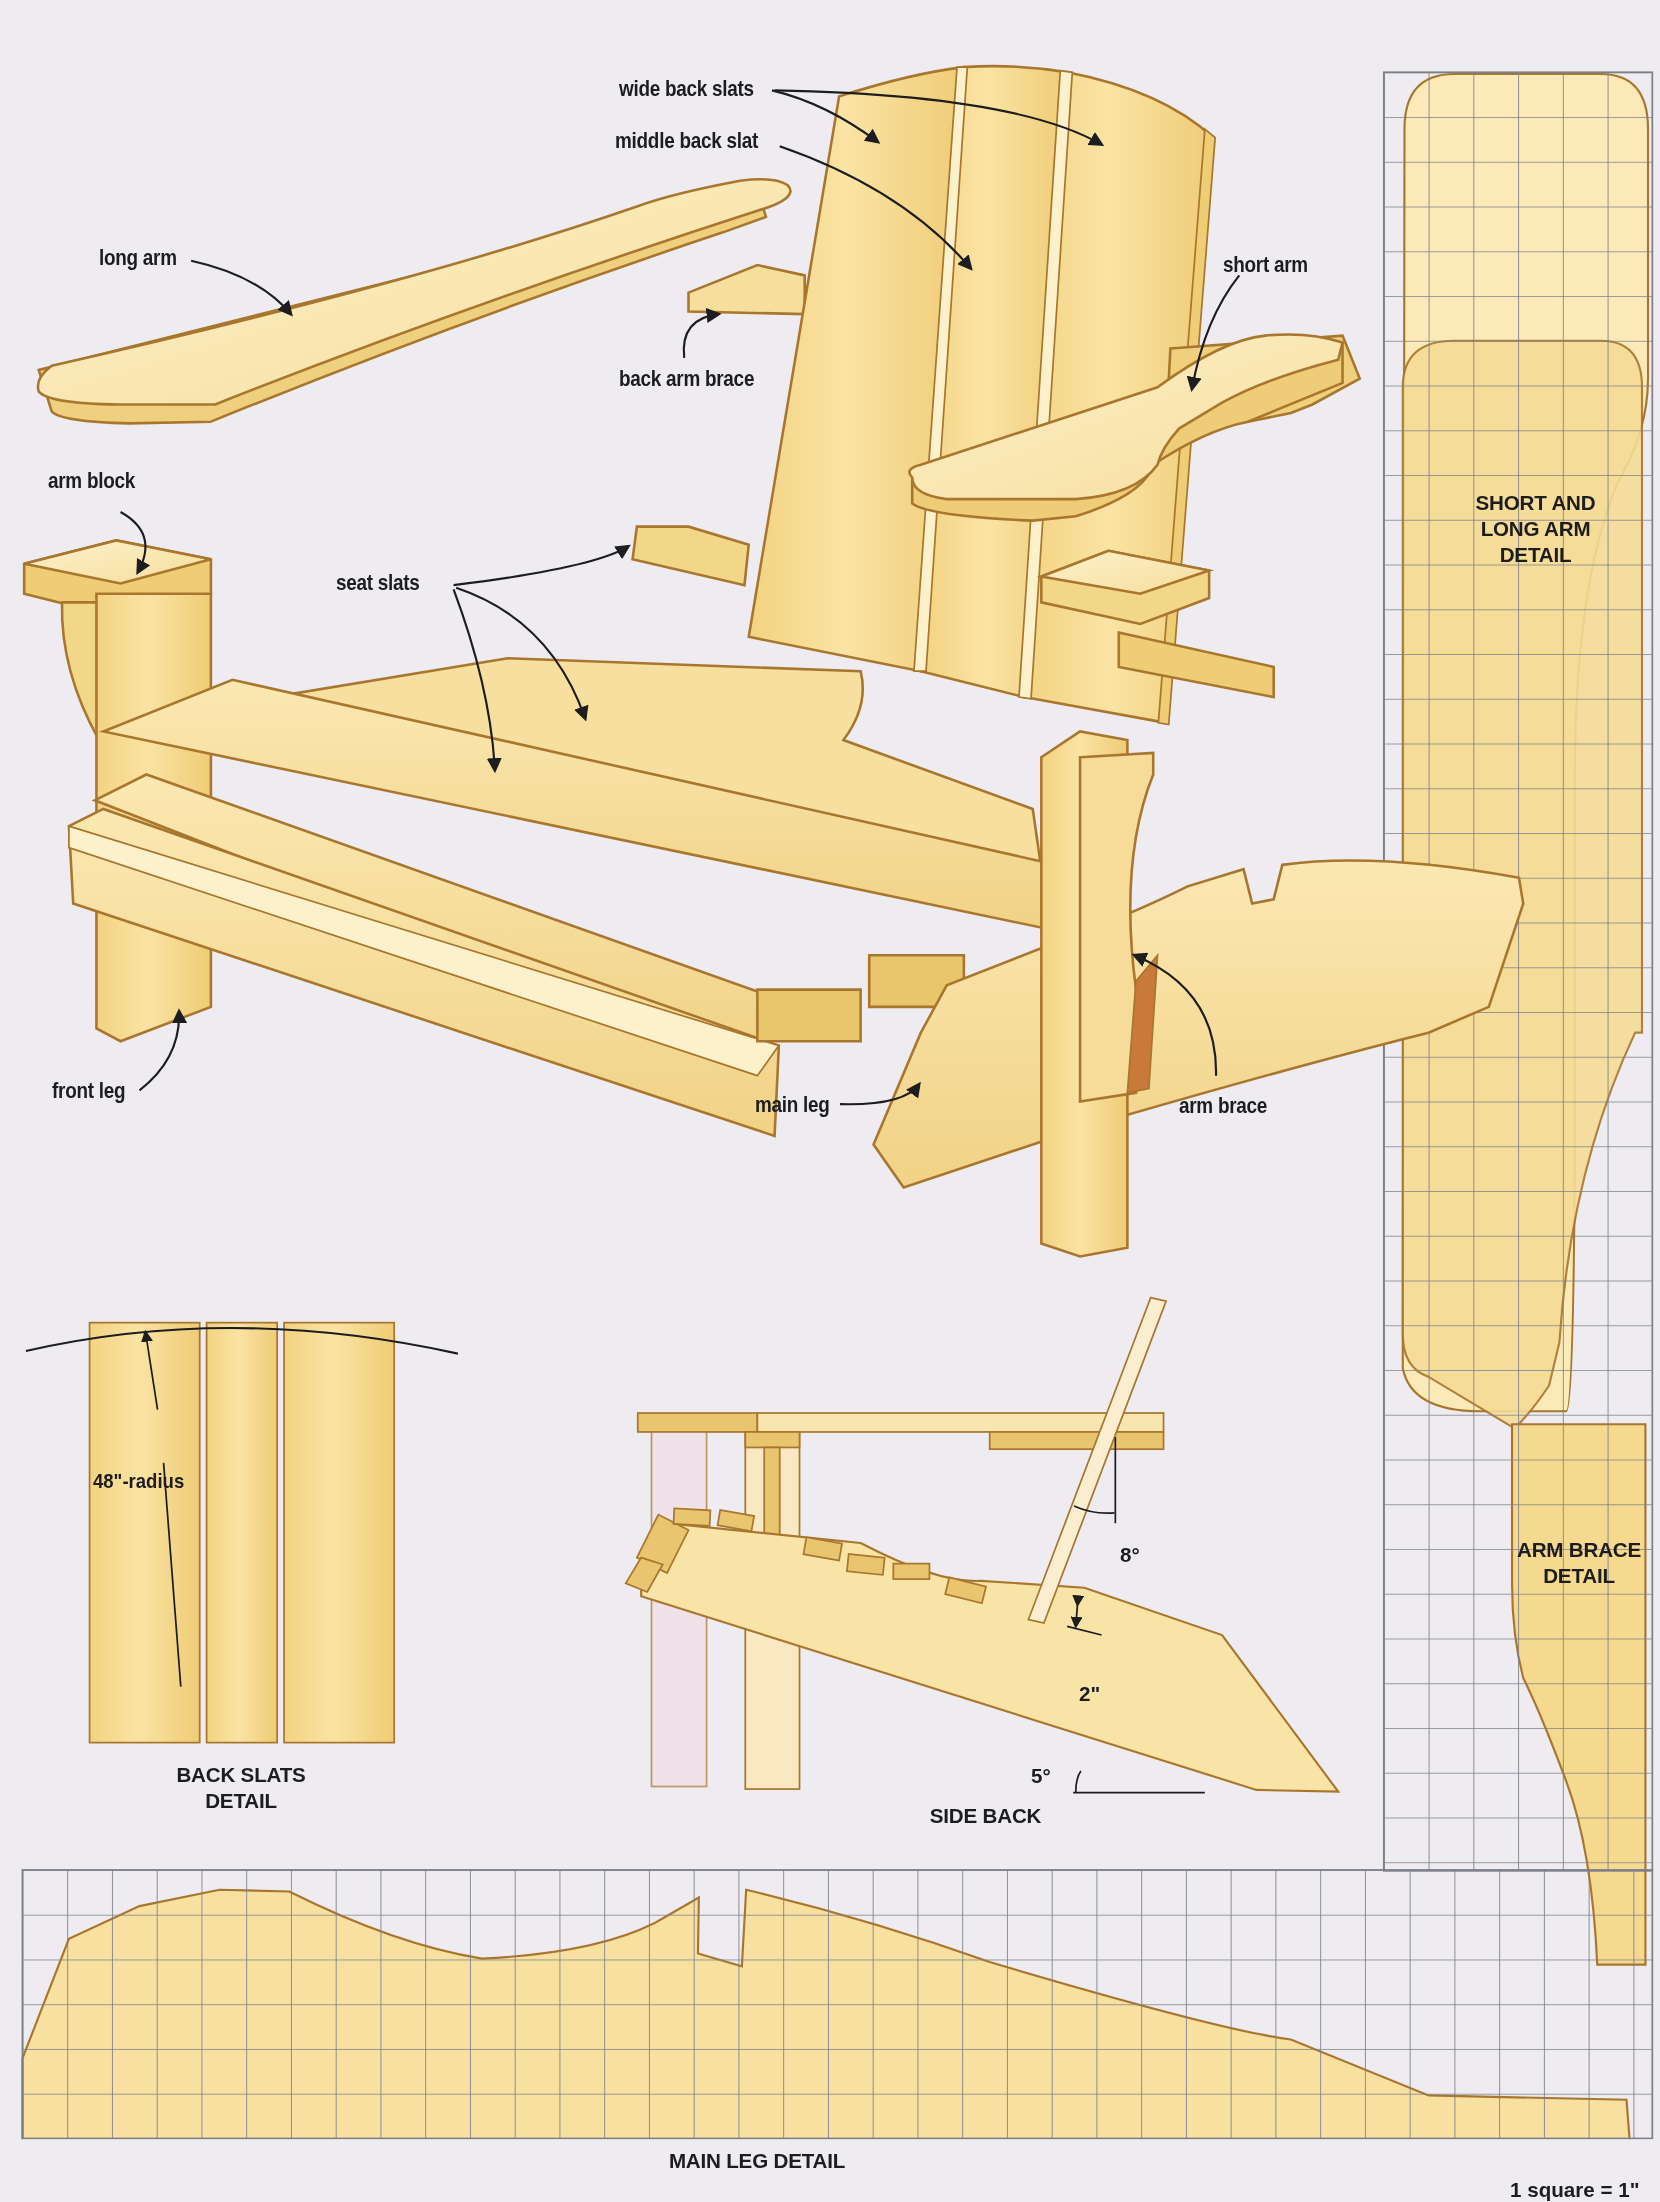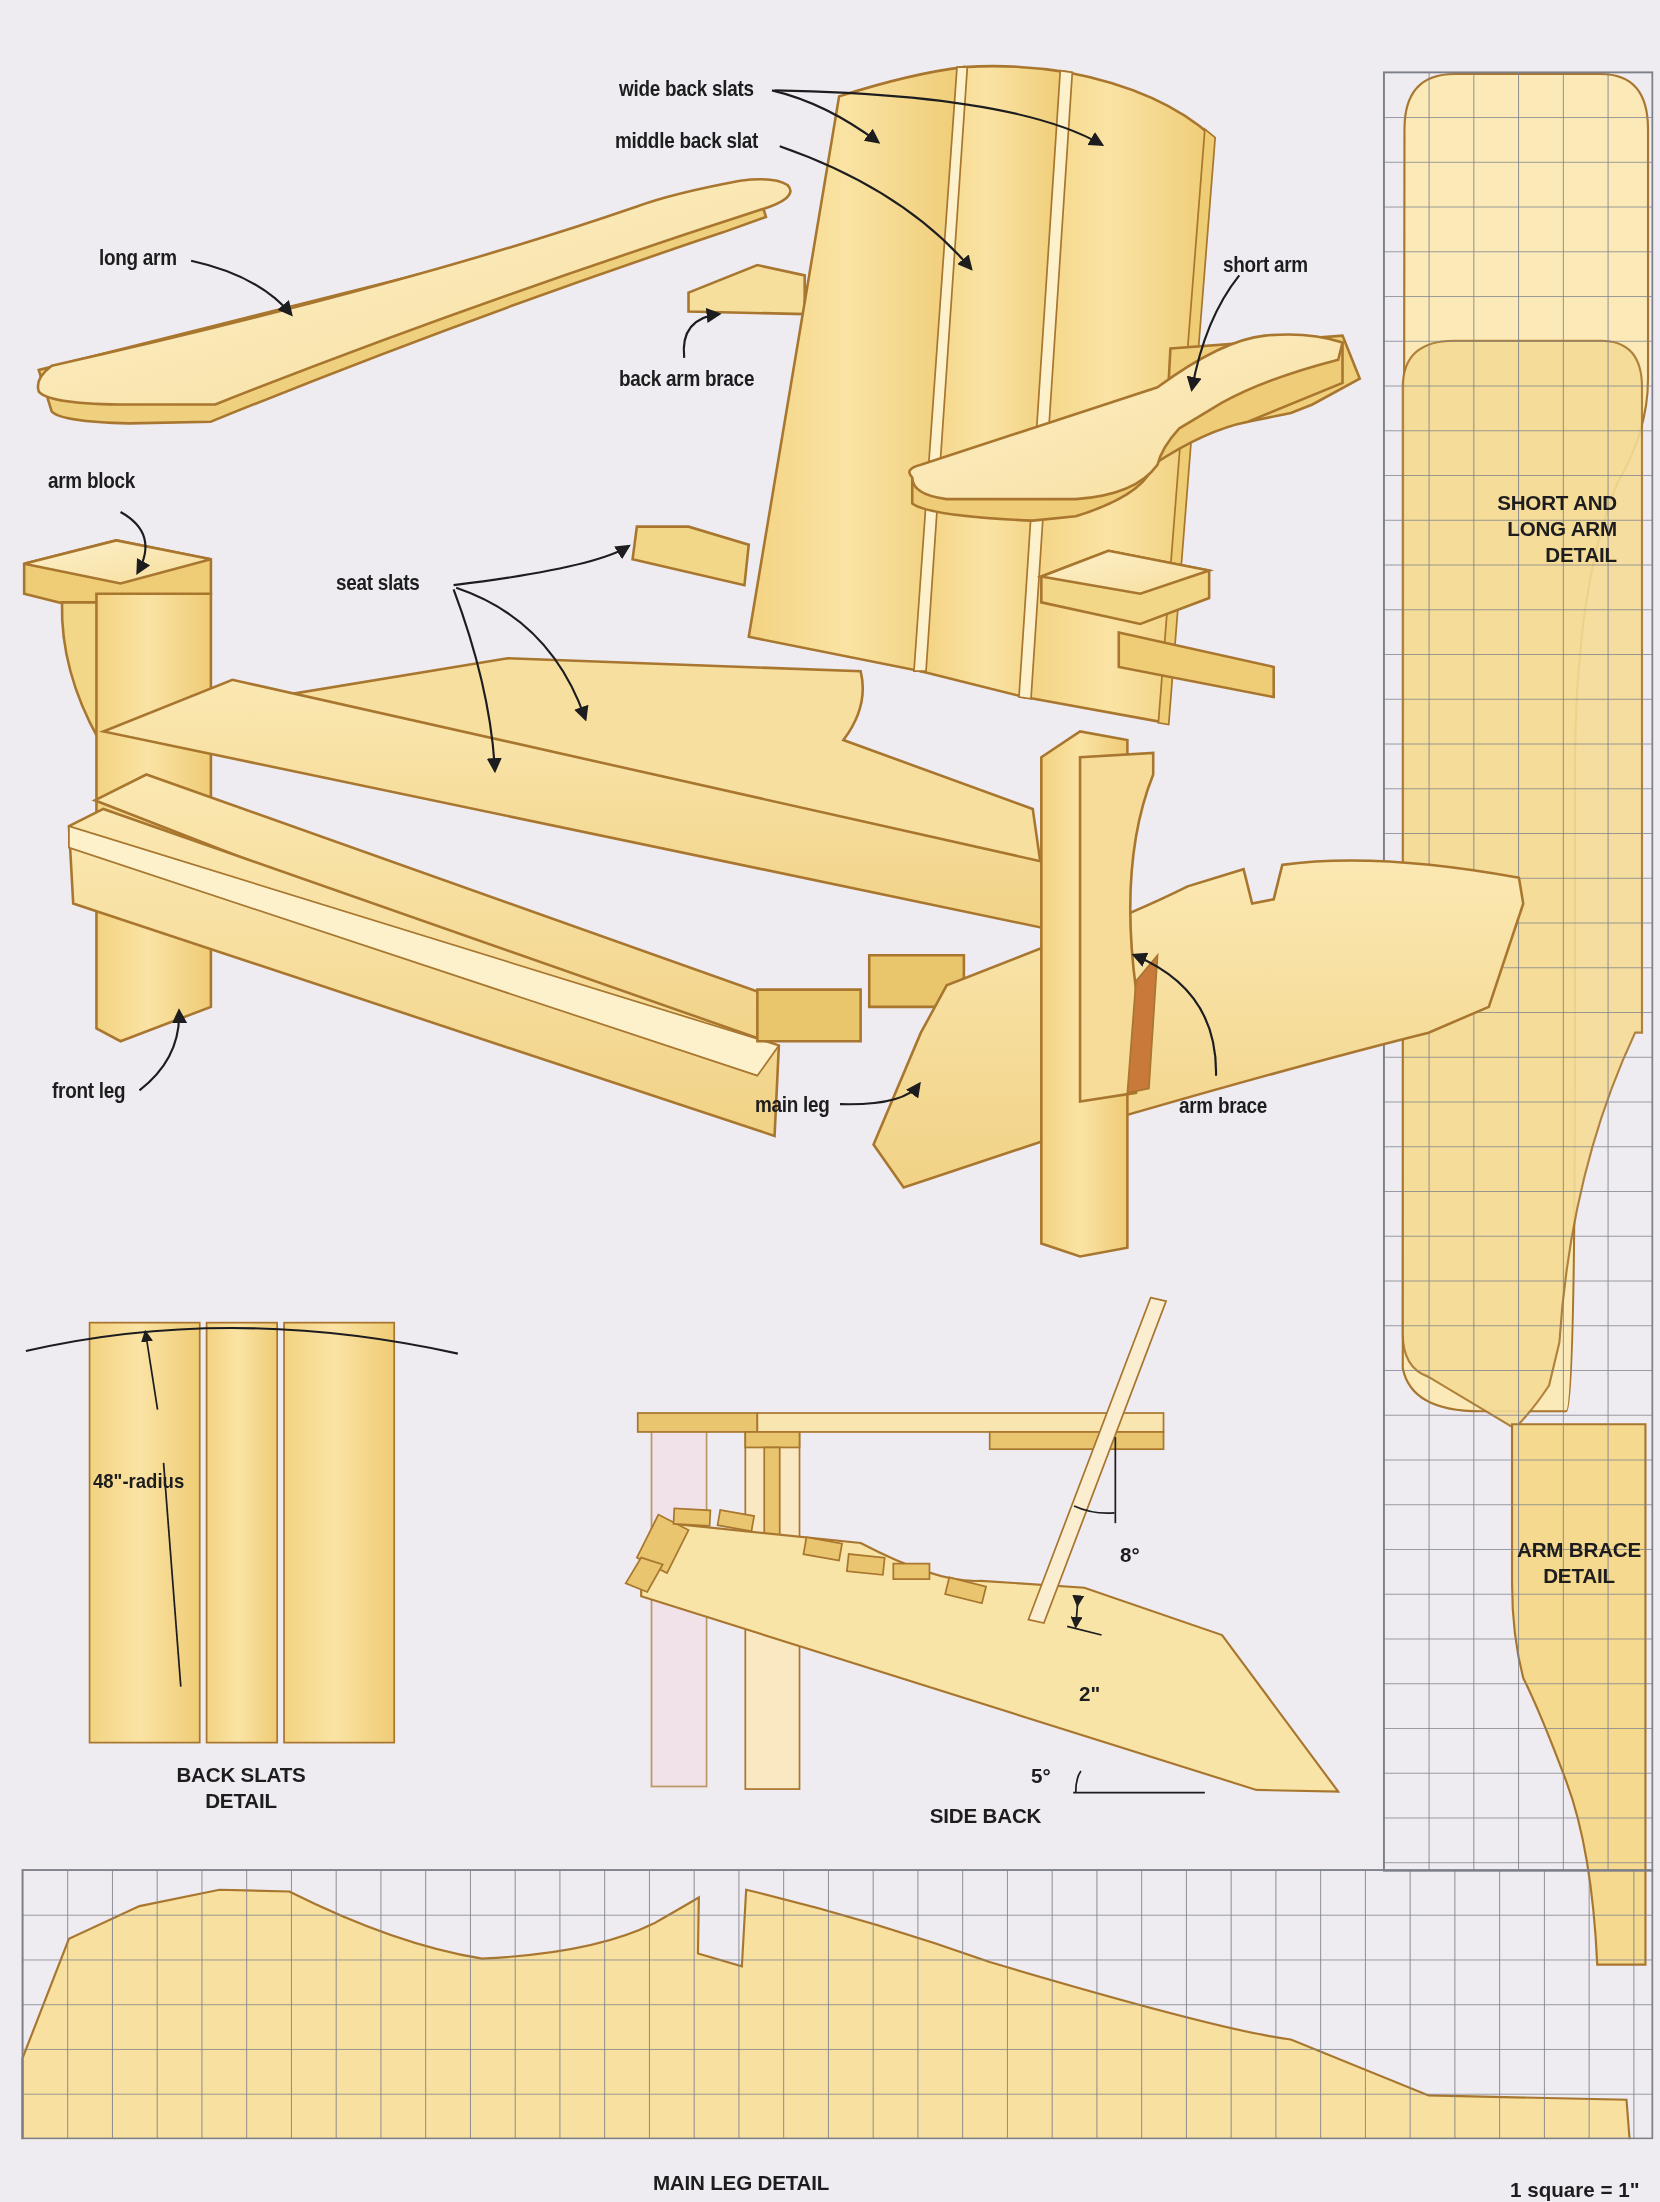--- a/index.html
+++ b/index.html
@@ -192,21 +192,21 @@
 <div class="lbl" style="left:1179px;top:1094px;">arm brace</div>
 
 <div class="dim" style="left:93px;top:1469px;transform:scaleX(0.9);transform-origin:left top;">48"-radius</div>
 <div class="cap" style="left:138px;top:1762px;width:206px;">BACK SLATS DETAIL</div>
 
 <div class="dim" style="left:1120px;top:1543px;">8°</div>
 <div class="dim" style="left:1079px;top:1682px;">2"</div>
 <div class="dim" style="left:1031px;top:1764px;">5°</div>
 <div class="cap" style="left:921px;top:1803px;width:129px;">SIDE BACK</div>
 
-<div class="cap" style="left:1454px;top:490px;width:163px;text-align:right;">SHORT AND
+<div class="cap" style="left:1454px;top:490px;width:163px;">SHORT AND
 LONG ARM
 DETAIL</div>
 <div class="cap" style="left:1510px;top:1537px;width:138px;">ARM BRACE
 DETAIL</div>
 
-<div class="cap" style="left:642px;top:2148px;width:198px;margin-top:22px;">MAIN LEG DETAIL</div>
+<div class="cap" style="left:658px;top:2148px;width:198px;">MAIN LEG DETAIL</div>
 <div class="dim" style="left:1510px;top:2178px;font-size:20.6px;">1 square = 1"</div>
 
 
 </body></html>

